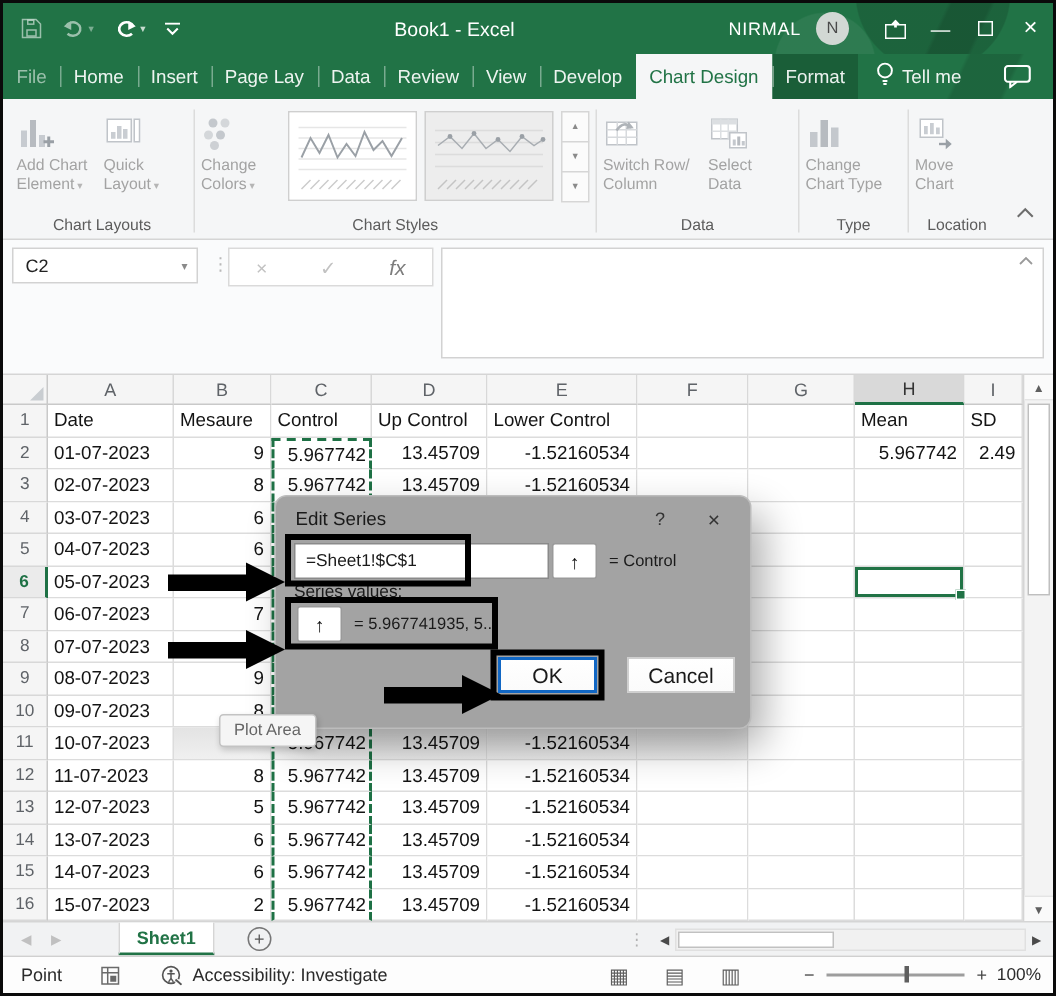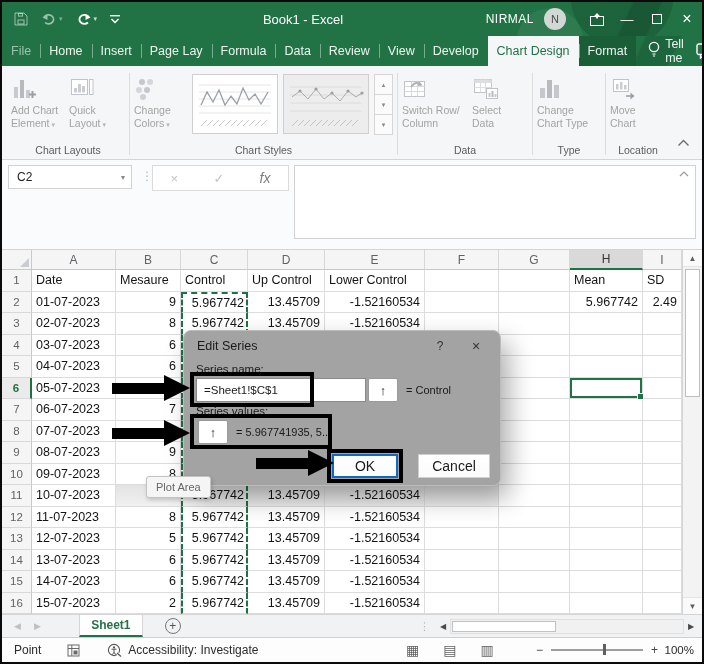--- a/index.html
+++ b/index.html
@@ -210,21 +210,20 @@
       <span class="winbtn" style="font-size:16px">×</span>
     </div>
   </div>
 
   <div class="tabrow">
     <div class="tab-strip">
         <div class="tab dim">File</div>
         <div class="tab">Home</div>
         <div class="tab">Insert</div>
         <div class="tab">Page Lay</div>
-        <div class="tab">Formula</div>
         <div class="tab">Data</div>
         <div class="tab">Review</div>
         <div class="tab">View</div>
         <div class="tab">Develop</div>
         <div class="tab active">Chart Design</div>
         <div class="tab dark">Format</div>
       </div>
     <div class="tellme">
       <span>
         <svg width="12" height="17" viewBox="0 0 12 17">
@@ -609,21 +608,20 @@
       <span class="vs-thumb"></span>
       <span class="vs-btn bot">▼</span>
     </div>
 
     <div class="dialog">
       <div class="dlg-title">
         <span>Edit Series</span>
         <span class="dlg-help">?</span>
         <span class="dlg-close">×</span>
       </div>
-      <div class="dlg-label">Series name:</div>
       <div class="dlg-row">
         <div class="dlg-input">
           <span>=Sheet1!$C$1</span>
         </div>
         <div class="range-btn">↑</div>
         <span class="dlg-result">= Control</span>
         <div class="ann a-name"></div>
       </div>
       <div class="dlg-label">Series values:</div>
       <div class="dlg-row">

